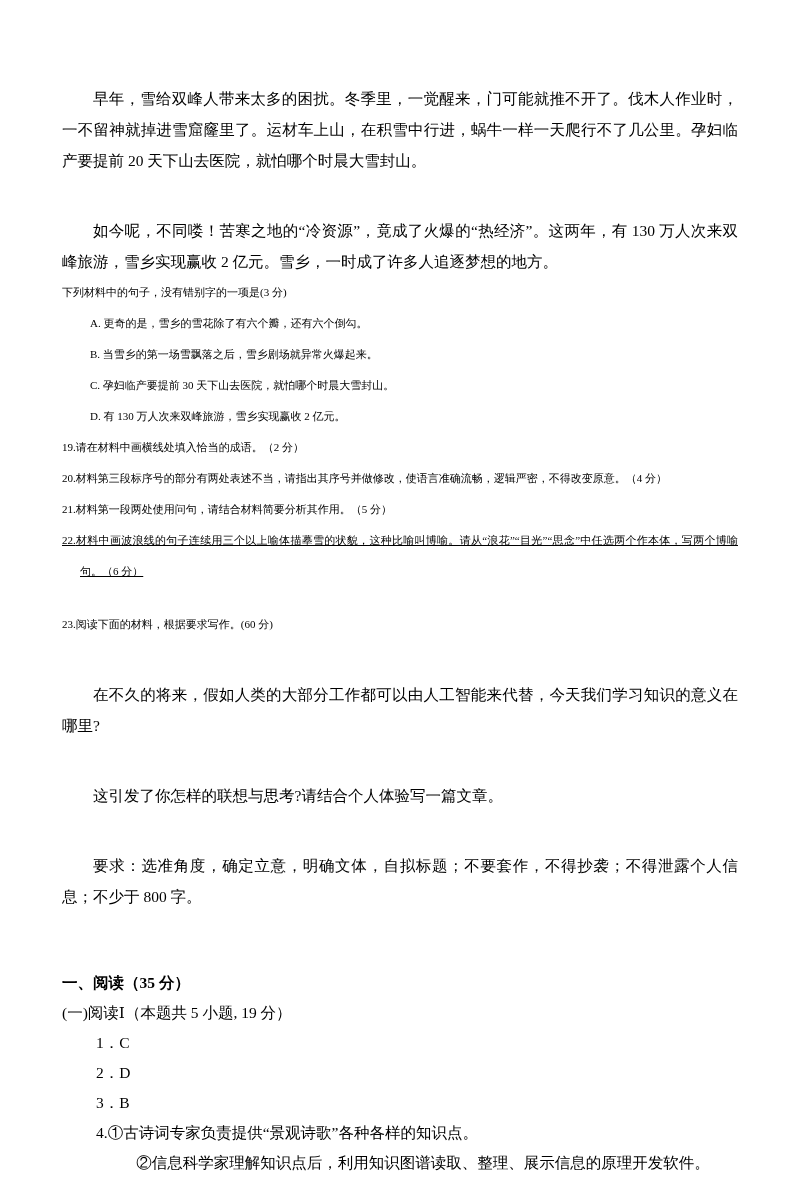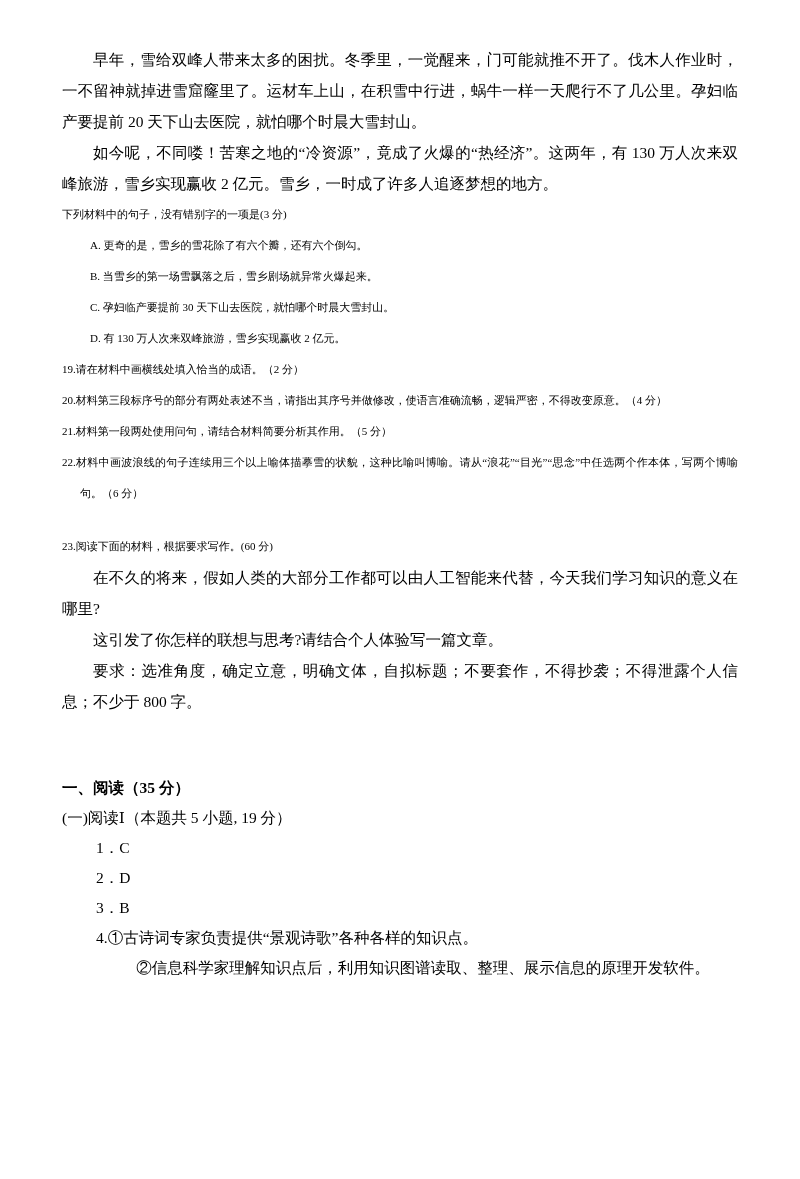--- a/index.html
+++ b/index.html
@@ -23,20 +23,21 @@
   }
   .para {
     font-size: 15.5px;
     line-height: 31px;
     text-align: justify;
     text-justify: inter-ideograph;
     margin: 0;
   }
   .indent2 {
     text-indent: 2em;
+    margin-top: 39px;
   }
   .qitem {
     font-size: 11px;
     line-height: 31px;
     text-align: justify;
     text-justify: inter-ideograph;
     margin: 0;
   }
   .opt {
     font-size: 11px;
@@ -113,21 +114,21 @@
   <p class="opt">B. 当雪乡的第一场雪飘落之后，雪乡剧场就异常火爆起来。</p>
   <p class="opt">C. 孕妇临产要提前 30 天下山去医院，就怕哪个时晨大雪封山。</p>
   <p class="opt">D. 有 130 万人次来双峰旅游，雪乡实现赢收 2 亿元。</p>
 
   <p class="qitem hang"><span>19.</span><span>请在材料中画横线处填入恰当的成语。（2 分）</span></p>
 
   <p class="qitem hang2" style="text-indent:-18px;"><span>20.</span><span>材料第三段标序号的部分有两处表述不当，请指出其序号并做修改，使语言准确流畅，逻辑严密，不得改变原意。（4 分）</span></p>
 
   <p class="qitem hang"><span>21.</span><span>材料第一段两处使用问句，请结合材料简要分析其作用。（5 分）</span></p>
 
-  <p class="qitem hang2" style="text-indent:-18px;"><span>22.</span><span>材料中画波浪线的句子连续用三个以上喻体描摹雪的状貌，这种比喻叫博喻。请从“浪花”“目光”“思念”中任选两个作本体，写两个博喻句。（6 分）</span></p>
+  <p class="qitem hang2" style="text-indent:-18px;text-decoration:underline;"><span>22.</span><span>材料中画波浪线的句子连续用三个以上喻体描摹雪的状貌，这种比喻叫博喻。请从“浪花”“目光”“思念”中任选两个作本体，写两个博喻句。（6 分）</span></p>
 
   <div class="spacer-md"></div>
 
   <p class="qitem hang"><span>23.</span><span>阅读下面的材料，根据要求写作。(60 分)</span></p>
   <p class="para indent2">在不久的将来，假如人类的大部分工作都可以由人工智能来代替，今天我们学习知识的意义在哪里?</p>
   <p class="para indent2">这引发了你怎样的联想与思考?请结合个人体验写一篇文章。</p>
   <p class="para indent2">要求：选准角度，确定立意，明确文体，自拟标题；不要套作，不得抄袭；不得泄露个人信息；不少于 800 字。</p>
 
   <div class="spacer-lg"></div>
 

